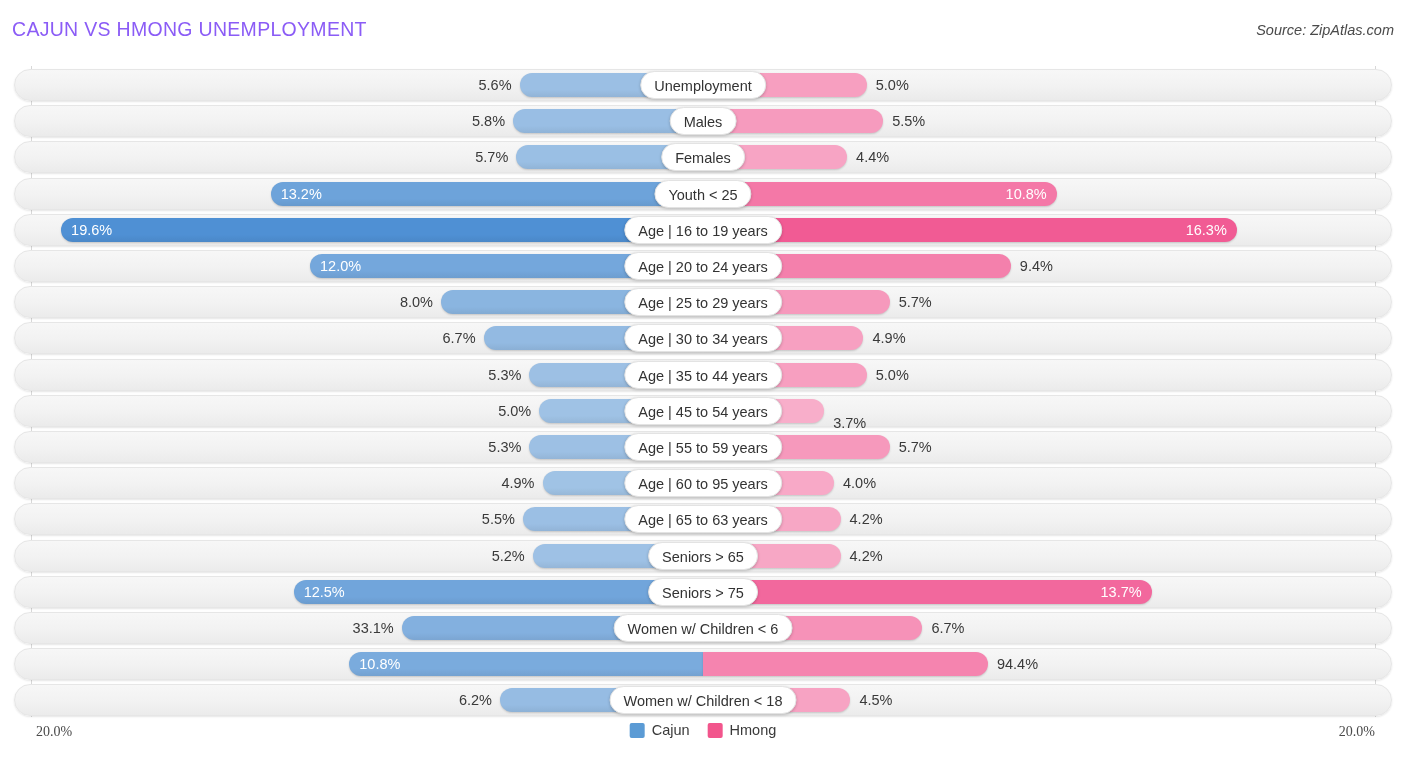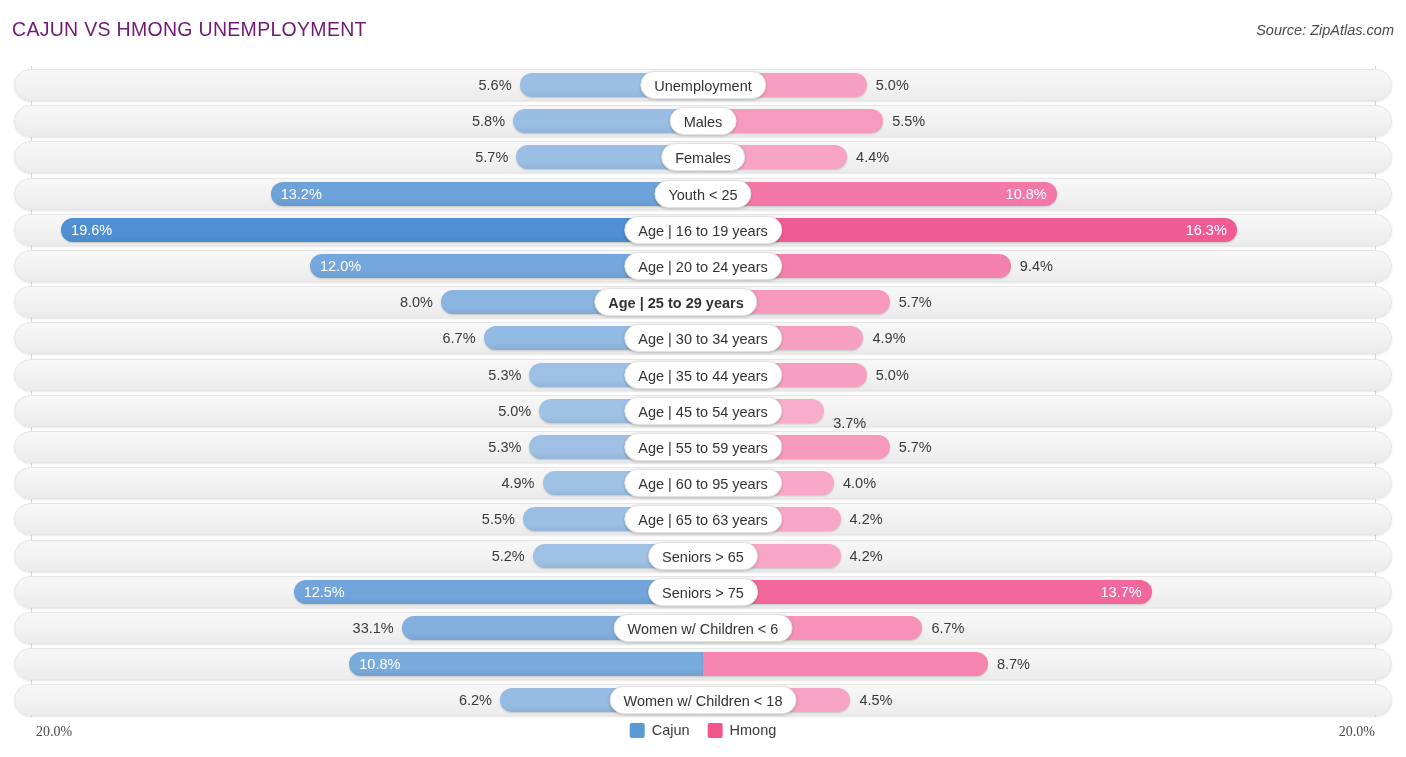--- a/index.html
+++ b/index.html
@@ -15,21 +15,21 @@
     width: 1406px;
     height: 757px;
     background: #ffffff;
   }
   
   #title {
     position: absolute;
     left: 12px; top: 18px;
     font-size: 19.5px;
     letter-spacing: 0.3px;
-    color: #701a75;
+    color: #8b5cf6;
     font-weight: 400;
     white-space: nowrap;
   }
   #source {
     position: absolute;
     right: 12px; top: 22px;
     font-size: 14.5px;
     font-style: italic;
     color: #4a4a4a;
     white-space: nowrap;
@@ -188,21 +188,21 @@
           <div class="bar right" style="left: 689px; width: 307.85px; background-color: rgb(244, 128, 172);"></div>
           <div class="vlabel out-right" style="left: 1005.85px; width: 100px;">9.4%</div>
           <div class="center-pill" style="left: 689px;">Age | 20 to 24 years</div>
         </div>
         <div class="row" style="top: 220.2px;">
           <div class="track"></div>
           <div class="bar left" style="left: 427px; width: 262px; background: linear-gradient(rgb(138, 181, 224) 0%, rgb(138, 181, 224) 70%, rgba(0, 0, 0, 0.06) 100%) rgb(138, 181, 224);"></div>
           <div class="vlabel out-left" style="left: 319px; width: 100px;">8.0%</div>
           <div class="bar right" style="left: 689px; width: 186.675px; background-color: rgb(246, 153, 188);"></div>
           <div class="vlabel out-right" style="left: 884.675px; width: 100px;">5.7%</div>
-          <div class="center-pill" style="left: 662px; font-weight: bold;">Age | 25 to 29 years</div>
+          <div class="center-pill" style="left: 689px;">Age | 25 to 29 years</div>
         </div>
         <div class="row" style="top: 256.4px;">
           <div class="track"></div>
           <div class="bar left" style="left: 469.575px; width: 219.425px; background: linear-gradient(rgb(147, 186, 226) 0%, rgb(147, 186, 226) 70%, rgba(0, 0, 0, 0.06) 100%) rgb(147, 186, 226);"></div>
           <div class="vlabel out-left" style="left: 361.575px; width: 100px;">6.7%</div>
           <div class="bar right" style="left: 689px; width: 160.475px; background-color: rgb(247, 160, 193);"></div>
           <div class="vlabel out-right" style="left: 858.475px; width: 100px;">4.9%</div>
           <div class="center-pill" style="left: 689px;">Age | 30 to 34 years</div>
         </div>
         <div class="row" style="top: 292.6px;">
@@ -267,21 +267,21 @@
           <div class="vlabel out-left" style="left: 279.7px; width: 100px;">33.1%</div>
           <div class="bar right" style="left: 689px; width: 219.425px; background-color: rgb(246, 146, 184);"></div>
           <div class="vlabel out-right" style="left: 917.425px; width: 100px;">6.7%</div>
           <div class="center-pill" style="left: 689px;">Women w/ Children &lt; 6</div>
         </div>
         <div class="row" style="top: 582.2px;">
           <div class="track"></div>
           <div class="bar left" style="left: 335.3px; width: 353.7px; background: linear-gradient(rgb(122, 171, 221) 0%, rgb(122, 171, 221) 70%, rgba(0, 0, 0, 0.06) 100%) rgb(122, 171, 221);"></div>
           <div class="vlabel out-left inside" style="left: 345.3px; width: 90px; text-align: left;">10.8%</div>
           <div class="bar right" style="left: 689px; width: 284.925px; background-color: rgb(245, 132, 175);"></div>
-          <div class="vlabel out-right" style="left: 982.925px; width: 100px;">8.7%</div>
+          <div class="vlabel out-right" style="left: 982.925px; width: 100px;">94.4%</div>
         </div>
         <div class="row" style="top: 618.4px;">
           <div class="track"></div>
           <div class="bar left" style="left: 485.95px; width: 203.05px; background: linear-gradient(rgb(150, 188, 227) 0%, rgb(150, 188, 227) 70%, rgba(0, 0, 0, 0.06) 100%) rgb(150, 188, 227);"></div>
           <div class="vlabel out-left" style="left: 377.95px; width: 100px;">6.2%</div>
           <div class="bar right" style="left: 689px; width: 147.375px; background-color: rgb(247, 163, 195);"></div>
           <div class="vlabel out-right" style="left: 845.375px; width: 100px;">4.5%</div>
           <div class="center-pill" style="left: 689px;">Women w/ Children &lt; 18</div>
         </div>
       </div>

